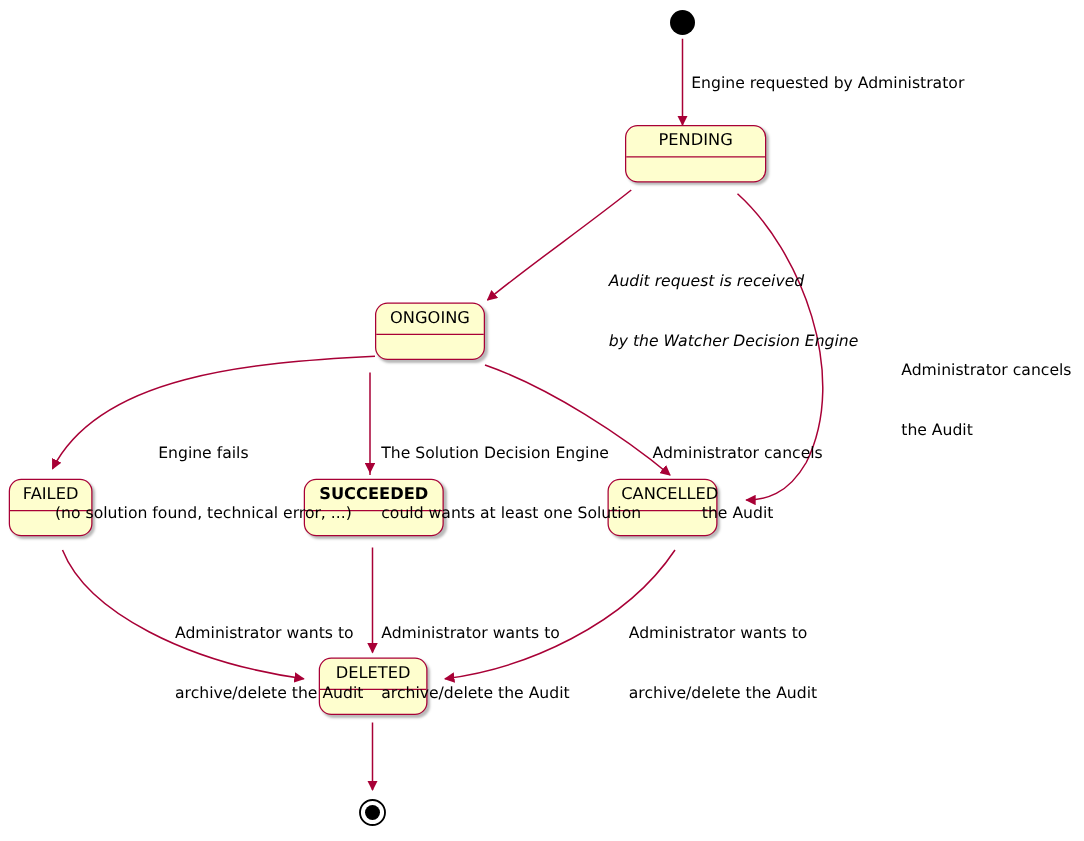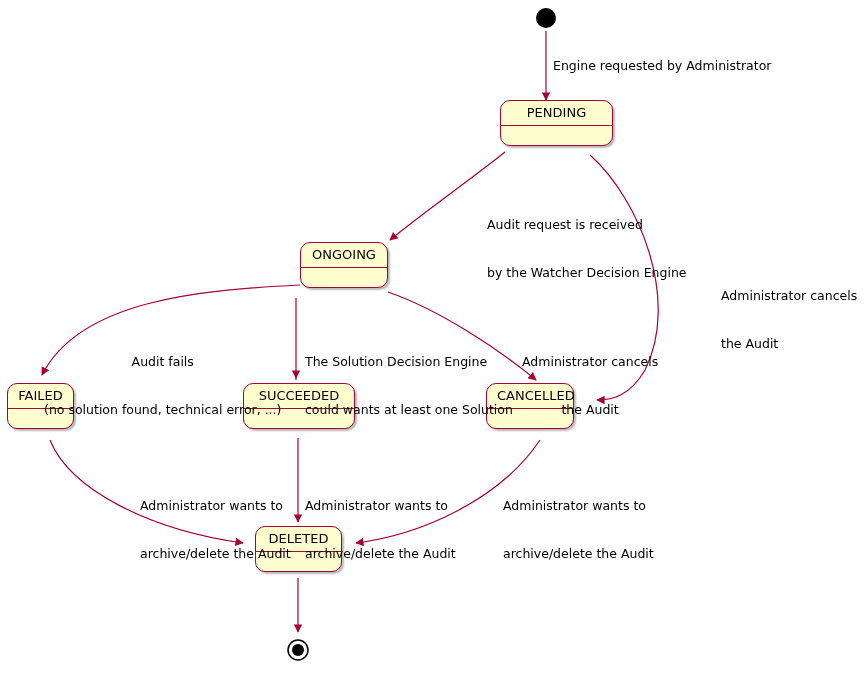--- a/index.html
+++ b/index.html
@@ -97,49 +97,49 @@
   <div class="state-node" style="left:300px; top:242px; width:88px;">
     <div class="state-title">ONGOING</div>
     <div class="state-body"></div>
   </div>
 
   <div class="state-node" style="left:7px; top:383px; width:67px;">
     <div class="state-title">FAILED</div>
     <div class="state-body"></div>
   </div>
 
-  <div class="state-node" style="left:243px; top:383px; width:112px;">
+  <div class="state-node" style="left:243px; top:383px; width:112px;font-weight:bold;">
     <div class="state-title">SUCCEEDED</div>
     <div class="state-body"></div>
   </div>
 
   <div class="state-node" style="left:486px; top:383px; width:88px;">
     <div class="state-title">CANCELLED</div>
     <div class="state-body"></div>
   </div>
 
   <div class="state-node" style="left:255px; top:526px; width:87px;">
     <div class="state-title">DELETED</div>
     <div class="state-body"></div>
   </div>
 
   <div class="edge-label" style="left:553px; top:58px;">Engine requested by Administrator</div>
 
-  <div class="edge-label" style="left:487px; top:185px;">
+  <div class="edge-label" style="left:487px; top:185px;font-style:italic;">
     <div>Audit request is received</div>
     <div>by the Watcher Decision Engine</div>
   </div>
 
   <div class="edge-label" style="left:721px; top:256px;">
     <div>Administrator cancels</div>
     <div>the Audit</div>
   </div>
 
   <div class="edge-label" style="left:44px; top:322px; text-align:left;">
-    <div style="text-align:center;">Audit fails</div>
+    <div style="text-align:center;">Engine fails</div>
     <div>(no solution found, technical error, ...)</div>
   </div>
 
   <div class="edge-label" style="left:305px; top:322px;">
     <div>The Solution Decision Engine</div>
     <div>could wants at least one Solution</div>
   </div>
 
   <div class="edge-label" style="left:522px; top:322px;">
     <div>Administrator cancels</div>

